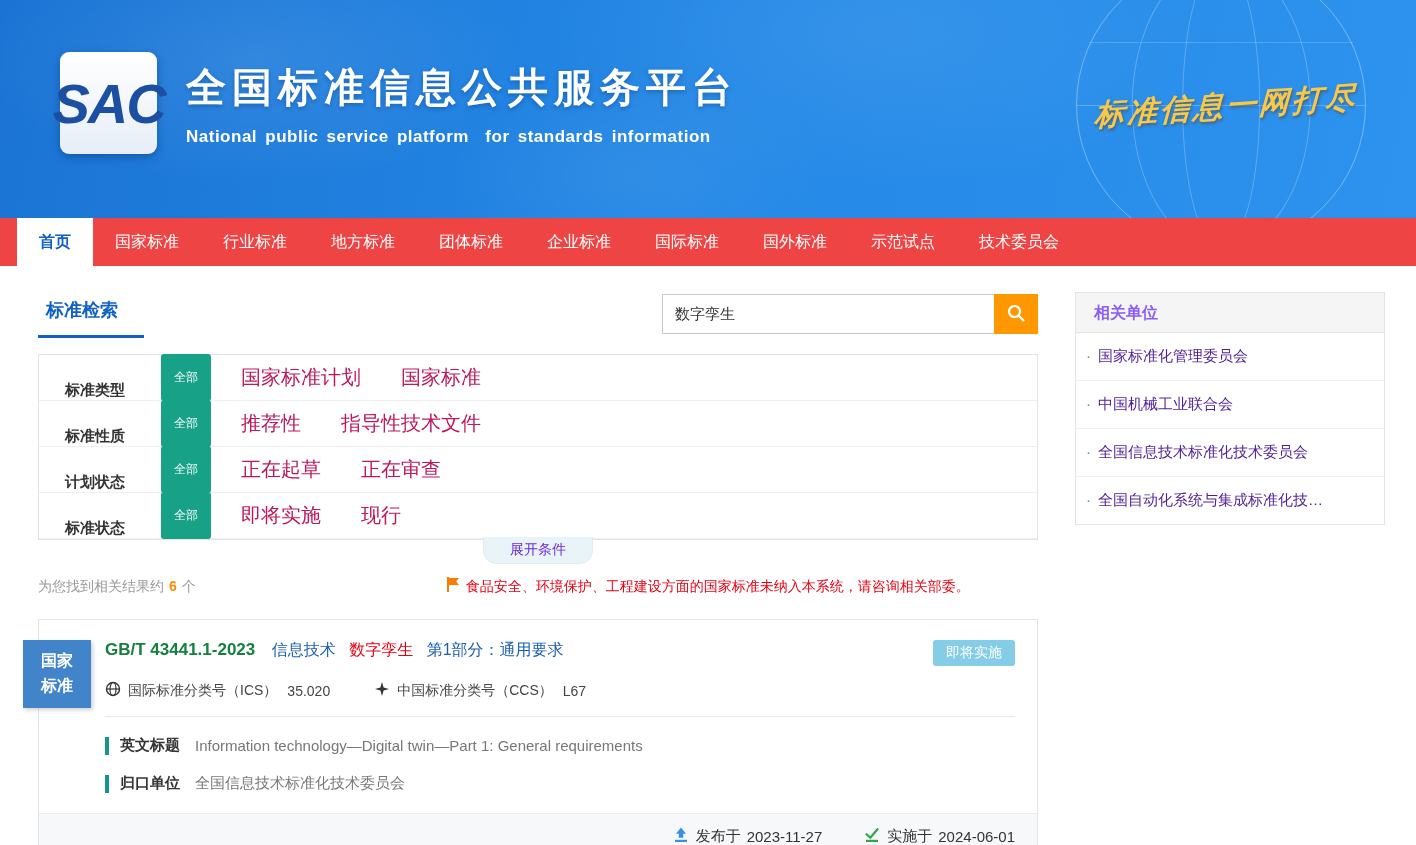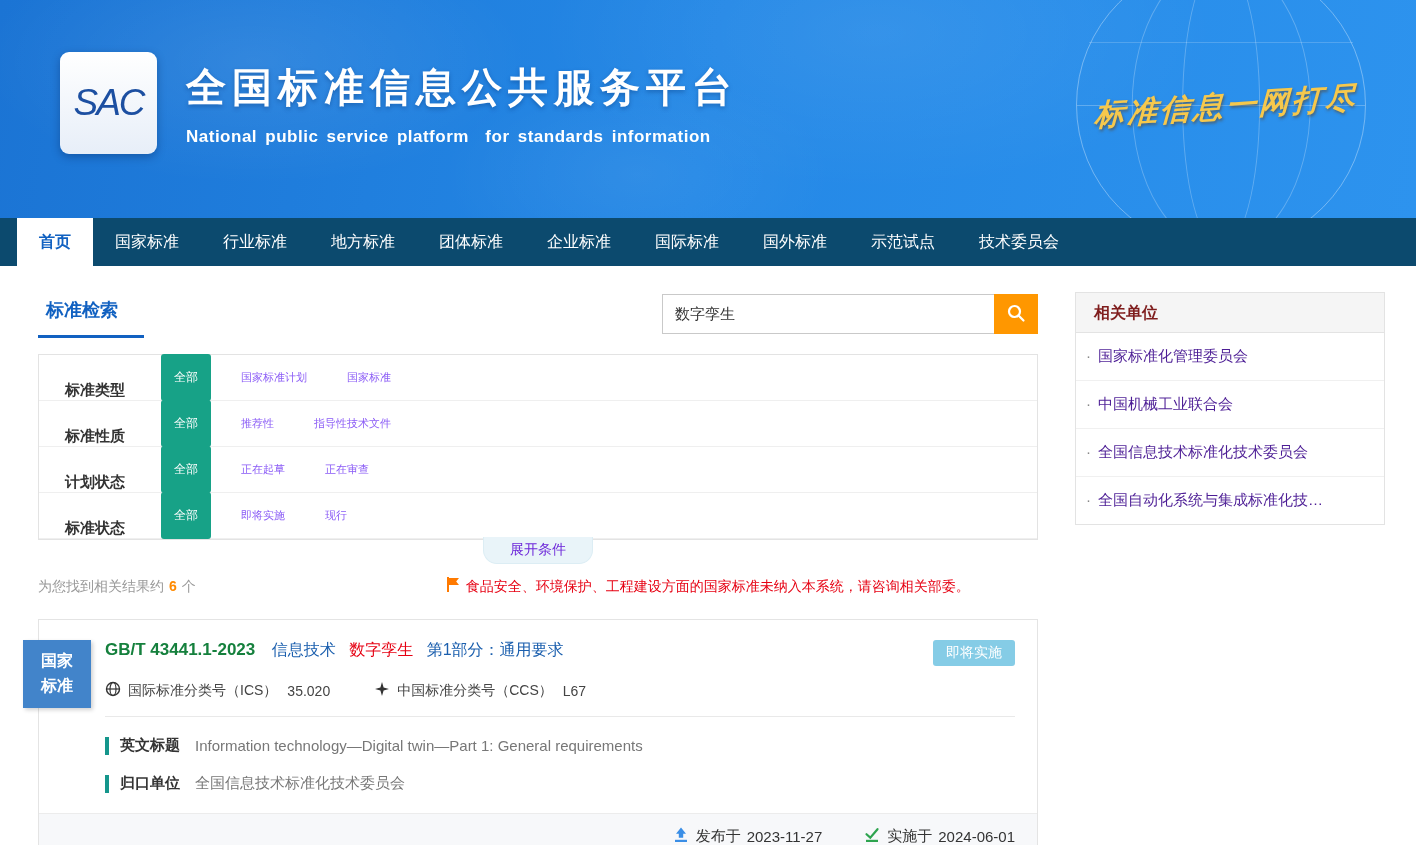--- a/index.html
+++ b/index.html
@@ -10,40 +10,40 @@
   .site-header { position: relative; height: 218px; overflow: hidden;
     background:
       radial-gradient(ellipse 420px 190px at 18% 28%, rgba(255,255,255,0.09), transparent 65%),
       radial-gradient(ellipse 520px 240px at 62% 15%, rgba(255,255,255,0.07), transparent 65%),
       radial-gradient(ellipse 300px 160px at 45% 80%, rgba(255,255,255,0.06), transparent 65%),
       linear-gradient(100deg, #1b74d4 0%, #2488e6 50%, #2d93ee 100%); }
   .logo-box { position: absolute; left: 60px; top: 52px; width: 97px; height: 102px;
     background: linear-gradient(180deg, #ffffff, #e7eef8); border-radius: 9px;
     display: flex; align-items: center; justify-content: center;
     box-shadow: 0 3px 8px rgba(0,30,80,0.35); }
-  .logo-text { color: #1c4fa1; font-size: 37px; font-weight: normal; font-style: italic; letter-spacing: -2px; }
+  .logo-text { color: #1c4fa1; font-size: 56px; font-weight: bold; font-style: italic; letter-spacing: -2px; }
   .title-block { position: absolute; left: 186px; top: 60px; }
   .site-title { color: #fff; font-size: 40px; font-weight: bold; letter-spacing: 6px;
     text-shadow: 0 2px 4px rgba(0,40,100,0.35); }
   .site-subtitle { color: #fff; font-size: 17px; font-weight: bold; margin-top: 12px;
     letter-spacing: 0.5px; word-spacing: 3px; white-space: pre; }
   .globe { position: absolute; right: 50px; top: -40px; width: 290px; height: 290px;
     border: 1px solid rgba(255,255,255,0.35); border-radius: 50%; }
   .globe-ellipse { position: absolute; top: 0; bottom: 0; left: 50%; transform: translateX(-50%);
     border: 1px solid rgba(255,255,255,0.25); border-radius: 50%; }
   .globe-e1 { width: 62%; } .globe-e2 { width: 27%; }
   .globe-line { position: absolute; left: 0; right: 0; top: 50%; border-top: 1px solid rgba(255,255,255,0.25); }
   .globe-line2 { position: absolute; left: 4%; right: 4%; top: 28%; border-top: 1px solid rgba(255,255,255,0.18); }
   .slogan { position: absolute; right: 58px; top: 86px; color: #f6c84c;
     font-size: 30px; font-weight: bold; font-style: italic; letter-spacing: 3px;
     transform: rotate(-4deg) skewX(-6deg);
     text-shadow: 1px 2px 3px rgba(100,50,0,0.5); }
 
   
-  .main-nav { height: 48px; background: #0c4a6e; display: flex; align-items: stretch; padding-left: 17px; }
+  .main-nav { height: 48px; background: #ef4444; display: flex; align-items: stretch; padding-left: 17px; }
   .nav-item { display: flex; align-items: center; padding: 0 22px; color: #fff;
     font-size: 16px; text-decoration: none; cursor: pointer; white-space: nowrap; }
   .nav-item.active { background: #fff; color: #1161c1; font-weight: bold; }
 
   
   .content { display: flex; align-items: flex-start; padding: 26px 31px 0 38px; }
   .main-col { width: 1000px; flex: none; }
   .side-col { width: 310px; flex: none; margin-left: 37px; }
 
   
@@ -59,21 +59,21 @@
 
   
   .filter-panel { position: relative; border: 1px solid #e3e3e3; margin-top: 16px; }
   .filter-row { display: flex; align-items: center; height: 46px; padding: 0 26px;
     border-bottom: 1px solid #efefef; }
   .filter-row:last-child { border-bottom: none; }
   .filter-label { width: 96px; font-size: 15px; font-weight: bold; color: #333; flex: none; margin-top: 26px; }
   .all-btn { background: #17a287; color: #fff; border: none; border-radius: 3px;
     font-size: 12px; padding: 15px 13px; margin-right: 30px; cursor: pointer;
     font-family: "Liberation Sans", "DejaVu Sans", sans-serif; }
-  .filter-option { font-size: 11px; color: #8b5cf6; margin-right: 40px; cursor: pointer; text-decoration: none; }
+  .filter-option { font-size: 20px; color: #be185d; margin-right: 40px; cursor: pointer; text-decoration: none; }
   .expand-tab { position: absolute; left: 50%; bottom: -25px; transform: translateX(-50%);
     background: #e9f4f9; border: 1px solid #dcedf4; border-top: none; color: #6d28d9;
     font-size: 14px; padding: 4px 26px; border-radius: 0 0 14px 14px; cursor: pointer; white-space: nowrap; }
 
   
   .results-row { display: flex; align-items: center; margin-top: 36px; }
   .results-summary { font-size: 14px; color: #999; display: flex; align-items: flex-start; }
   .results-count { color: #ff8a00; font-weight: bold; margin: 0 5px; }
   .notice { display: flex; align-items: center; margin-left: 250px; }
   .notice-text { color: #e60012; font-size: 14px; margin-left: 6px; }
@@ -103,21 +103,21 @@
   .info-value { font-size: 15px; color: #777; margin-left: 15px; }
   .card-footer { margin-top: 20px; background: #f7f8fa; border-top: 1px solid #ececec;
     height: 45px; display: flex; align-items: center; justify-content: flex-end; padding-right: 22px; }
   .date-item { display: flex; align-items: center; font-size: 15px; color: #333; margin-left: 42px; }
   .date-item .dlabel { margin-left: 7px; }
   .date-item .dval { margin-left: 6px; }
 
   
   .side-panel { border: 1px solid #e3e3e3; }
   .side-header { height: 40px; line-height: 40px; background: #f5f5f5; border-bottom: 1px solid #e3e3e3;
-    padding-left: 18px; font-size: 16px; font-weight: bold; color: #7f1d1d; }
+    padding-left: 18px; font-size: 16px; font-weight: bold; color: #8b5cf6; }
   .side-item { position: relative; padding: 14px 14px 14px 22px; font-size: 15px; color: #4c1d95;
     border-bottom: 1px solid #f0f0f0; cursor: pointer; white-space: nowrap; overflow: hidden; }
   .side-item:last-child { border-bottom: none; }
   .side-item::before { content: "·"; position: absolute; left: 10px; color: #888; }
 </style>
 </head>
 <body>
 
 <header class="site-header">
   <div class="globe">

